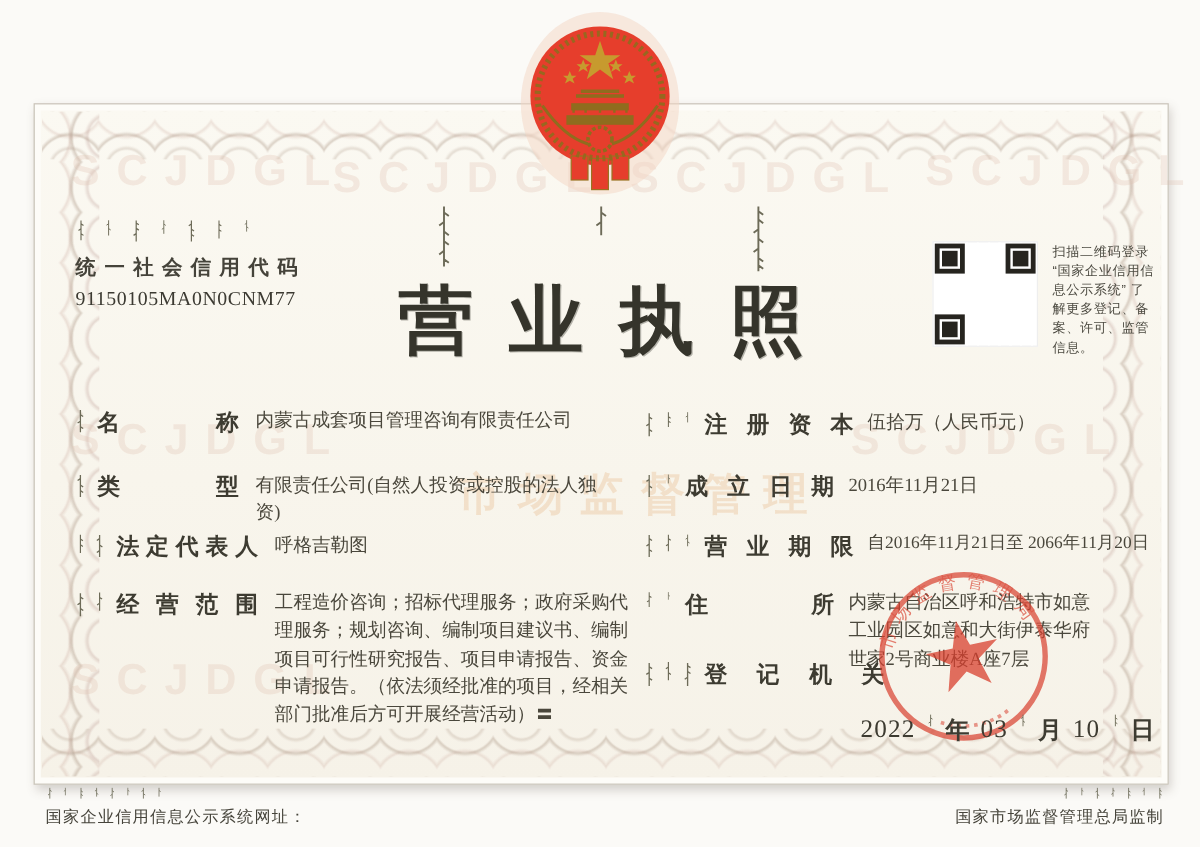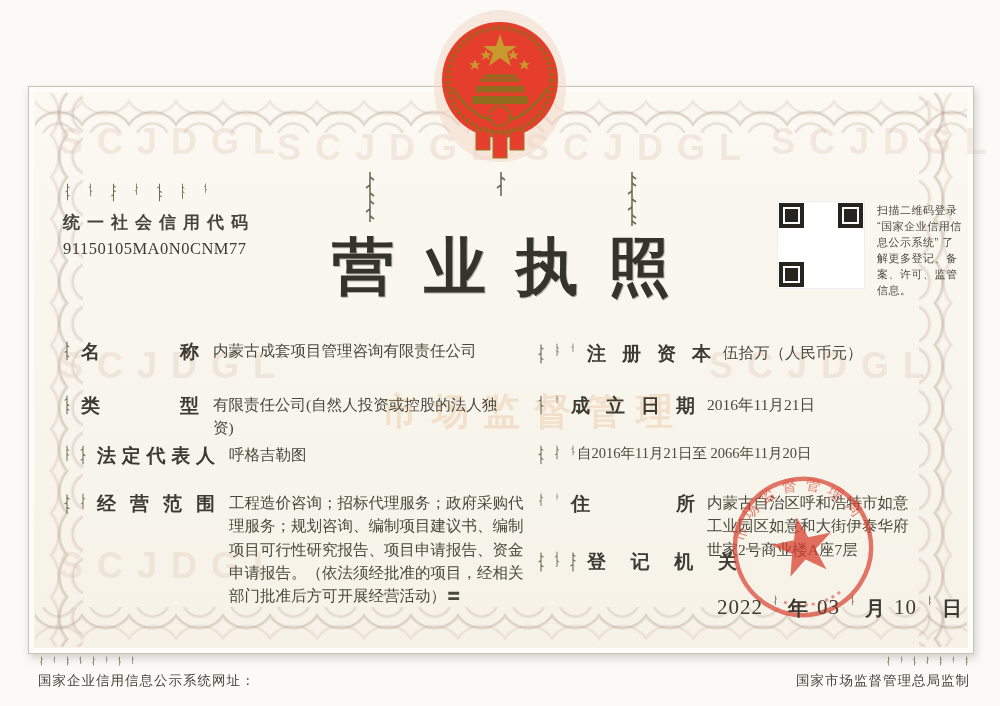--- a/index.html
+++ b/index.html
@@ -298,20 +298,21 @@
           <svg width="8" height="20" viewBox="0 0 10 26">
             <path d="M5 1v24M5 5l3 2M5 11l-3 2M5 17l3 2" stroke="currentColor" fill="none" stroke-width="1.4"></path>
           </svg>
           <svg width="8" height="17" viewBox="0 0 10 26">
             <path d="M5 1v21M5 6l3 2M5 13l-3 2" stroke="currentColor" fill="none" stroke-width="1.4"></path>
           </svg>
           <svg width="8" height="14" viewBox="0 0 10 26">
             <path d="M5 1v18M5 6l-3 2M5 12l3 2" stroke="currentColor" fill="none" stroke-width="1.4"></path>
           </svg>
         </span>
+      <span class="flabel">营业期限</span>
       <span class="fvalue" style="white-space:nowrap;font-size:14.5px;">自2016年11月21日至 2066年11月20日</span>
     </div>
     <div class="row rcol" style="left:508px;top:404px;">
       <span class="mg-row mg">
           <svg width="8" height="16" viewBox="0 0 10 26">
             <path d="M5 1v20M5 6l3 2M5 12l-3 2" stroke="currentColor" fill="none" stroke-width="1.4"></path>
           </svg>
           <svg width="8" height="11" viewBox="0 0 10 26">
             <path d="M5 1v15M5 7l3 2" stroke="currentColor" fill="none" stroke-width="1.4"></path>
           </svg>

